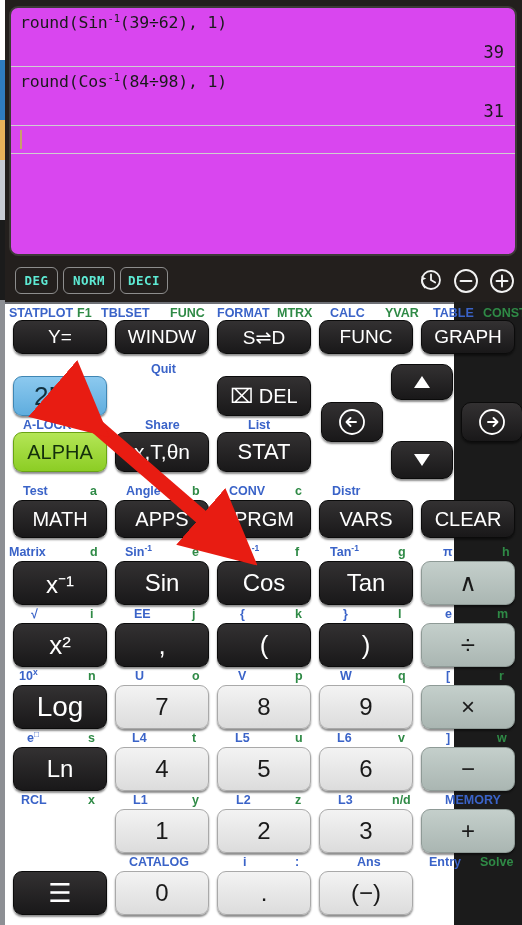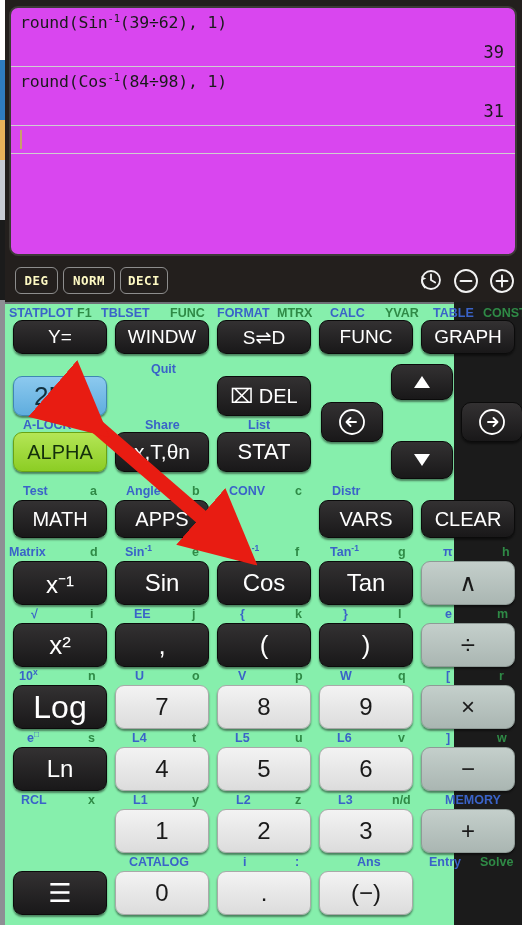--- a/index.html
+++ b/index.html
@@ -46,36 +46,36 @@
   .entry-line { position:relative; height:28px; border-bottom:1px solid #cfcfcf; }
   .caret {
     position:absolute; left:9px; top:4px; width:2px; height:19px; background:#c8a06a;
   }
 
   
   .statusbar { position:absolute; left:0; top:260px; width:517px; height:42px; }
   .mode-pill {
     position:absolute; top:7px; height:27px;
     border:1.5px solid #8d8d8d; border-radius:6px;
-    color:#fef9c3; font-family:"DejaVu Sans Mono","Liberation Mono",monospace;
+    color:#5eead4; font-family:"DejaVu Sans Mono","Liberation Mono",monospace;
     font-size:12.5px; font-weight:bold; letter-spacing:0.5px;
     display:flex; align-items:center; justify-content:center; background:transparent;
   }
   #pill-deg  { left:10px;  width:43px; }
   #pill-norm { left:58px;  width:52px; }
   #pill-deci { left:115px; width:48px; }
   .sb-icon { position:absolute; top:7px; width:28px; height:28px; }
   #icon-history { right:78px; }
   #icon-zoomout { right:42px; }
   #icon-zoomin  { right:6px;  }
 
   
   .keypad {
     position:absolute; left:0; top:302px; width:449px; height:623px;
-    background:#86efac; border-top:2px solid #6e7076;
+    background:#ffffff; border-top:2px solid #6e7076;
   }
   .key {
     position:absolute; display:flex; align-items:center; justify-content:center;
     border-radius:9px; user-select:none; text-align:center;
     box-shadow:0 2px 2px rgba(0,0,0,.45);
   }
   .k-dark {
     background:linear-gradient(#333132,#191819);
     color:#ffffff; border:1px solid #0b0b0b;
   }
@@ -194,20 +194,21 @@
         <div class="key k-dark" style="left: 212px; top: 128px; width: 94px; height: 40px; font-size: 22px;">STAT</div>
         <span class="lbl-top lbl-blue" style="left: 18px; top: 180px;">Test</span>
         <span class="lbl-top lbl-green" style="left: 85px; top: 180px;">a</span>
         <span class="lbl-top lbl-blue" style="left: 121px; top: 180px;">Angle</span>
         <span class="lbl-top lbl-green" style="left: 187px; top: 180px;">b</span>
         <span class="lbl-top lbl-blue" style="left: 224px; top: 180px;">CONV</span>
         <span class="lbl-top lbl-green" style="left: 290px; top: 180px;">c</span>
         <span class="lbl-top lbl-blue" style="left: 327px; top: 180px;">Distr</span>
         <div class="key k-dark" style="left: 8px; top: 196px; width: 94px; height: 38px; font-size: 20px;">MATH</div>
         <div class="key k-dark" style="left: 110px; top: 196px; width: 94px; height: 38px; font-size: 20px;">APPS</div>
+        <div class="key k-dark" style="left: 212px; top: 196px; width: 94px; height: 38px; font-size: 20px;">PRGM</div>
         <div class="key k-dark" style="left: 314px; top: 196px; width: 94px; height: 38px; font-size: 20px;">VARS</div>
         <div class="key k-dark" style="left: 416px; top: 196px; width: 94px; height: 38px; font-size: 20px;">CLEAR</div>
         <span class="lbl-top lbl-blue" style="left: 4px; top: 241px;">Matrix</span>
         <span class="lbl-top lbl-green" style="left: 85px; top: 241px;">d</span>
         <span class="lbl-top lbl-blue" style="left: 120px; top: 241px;">Sin<sup>-1</sup></span>
         <span class="lbl-top lbl-green" style="left: 187px; top: 241px;">e</span>
         <span class="lbl-top lbl-blue" style="left: 223px; top: 241px;">Cos<sup>-1</sup></span>
         <span class="lbl-top lbl-green" style="left: 290px; top: 241px;">f</span>
         <span class="lbl-top lbl-blue" style="left: 325px; top: 241px;">Tan<sup>-1</sup></span>
         <span class="lbl-top lbl-green" style="left: 393px; top: 241px;">g</span>
@@ -236,21 +237,21 @@
         <span class="lbl-top lbl-blue" style="left: 14px; top: 365px;">10<sup>x</sup></span>
         <span class="lbl-top lbl-green" style="left: 83px; top: 365px;">n</span>
         <span class="lbl-top lbl-blue" style="left: 130px; top: 365px;">U</span>
         <span class="lbl-top lbl-green" style="left: 187px; top: 365px;">o</span>
         <span class="lbl-top lbl-blue" style="left: 233px; top: 365px;">V</span>
         <span class="lbl-top lbl-green" style="left: 290px; top: 365px;">p</span>
         <span class="lbl-top lbl-blue" style="left: 335px; top: 365px;">W</span>
         <span class="lbl-top lbl-green" style="left: 393px; top: 365px;">q</span>
         <span class="lbl-top lbl-blue" style="left: 441px; top: 365px;">[</span>
         <span class="lbl-top lbl-green" style="left: 494px; top: 365px;">r</span>
-        <div class="key k-dark" style="left: 8px; top: 381px; width: 94px; height: 44px; font-size: 32px;">Log</div>
+        <div class="key k-dark" style="left: 8px; top: 381px; width: 94px; height: 44px; font-size: 28px;">Log</div>
         <div class="key k-light" style="left: 110px; top: 381px; width: 94px; height: 44px; font-size: 24px;">7</div>
         <div class="key k-light" style="left: 212px; top: 381px; width: 94px; height: 44px; font-size: 24px;">8</div>
         <div class="key k-light" style="left: 314px; top: 381px; width: 94px; height: 44px; font-size: 24px;">9</div>
         <div class="key k-op" style="left: 416px; top: 381px; width: 94px; height: 44px; font-size: 24px;">×</div>
         <span class="lbl-top lbl-blue" style="left: 22px; top: 427px;">e<sup>□</sup></span>
         <span class="lbl-top lbl-green" style="left: 83px; top: 427px;">s</span>
         <span class="lbl-top lbl-blue" style="left: 127px; top: 427px;">L4</span>
         <span class="lbl-top lbl-green" style="left: 187px; top: 427px;">t</span>
         <span class="lbl-top lbl-blue" style="left: 230px; top: 427px;">L5</span>
         <span class="lbl-top lbl-green" style="left: 290px; top: 427px;">u</span>

